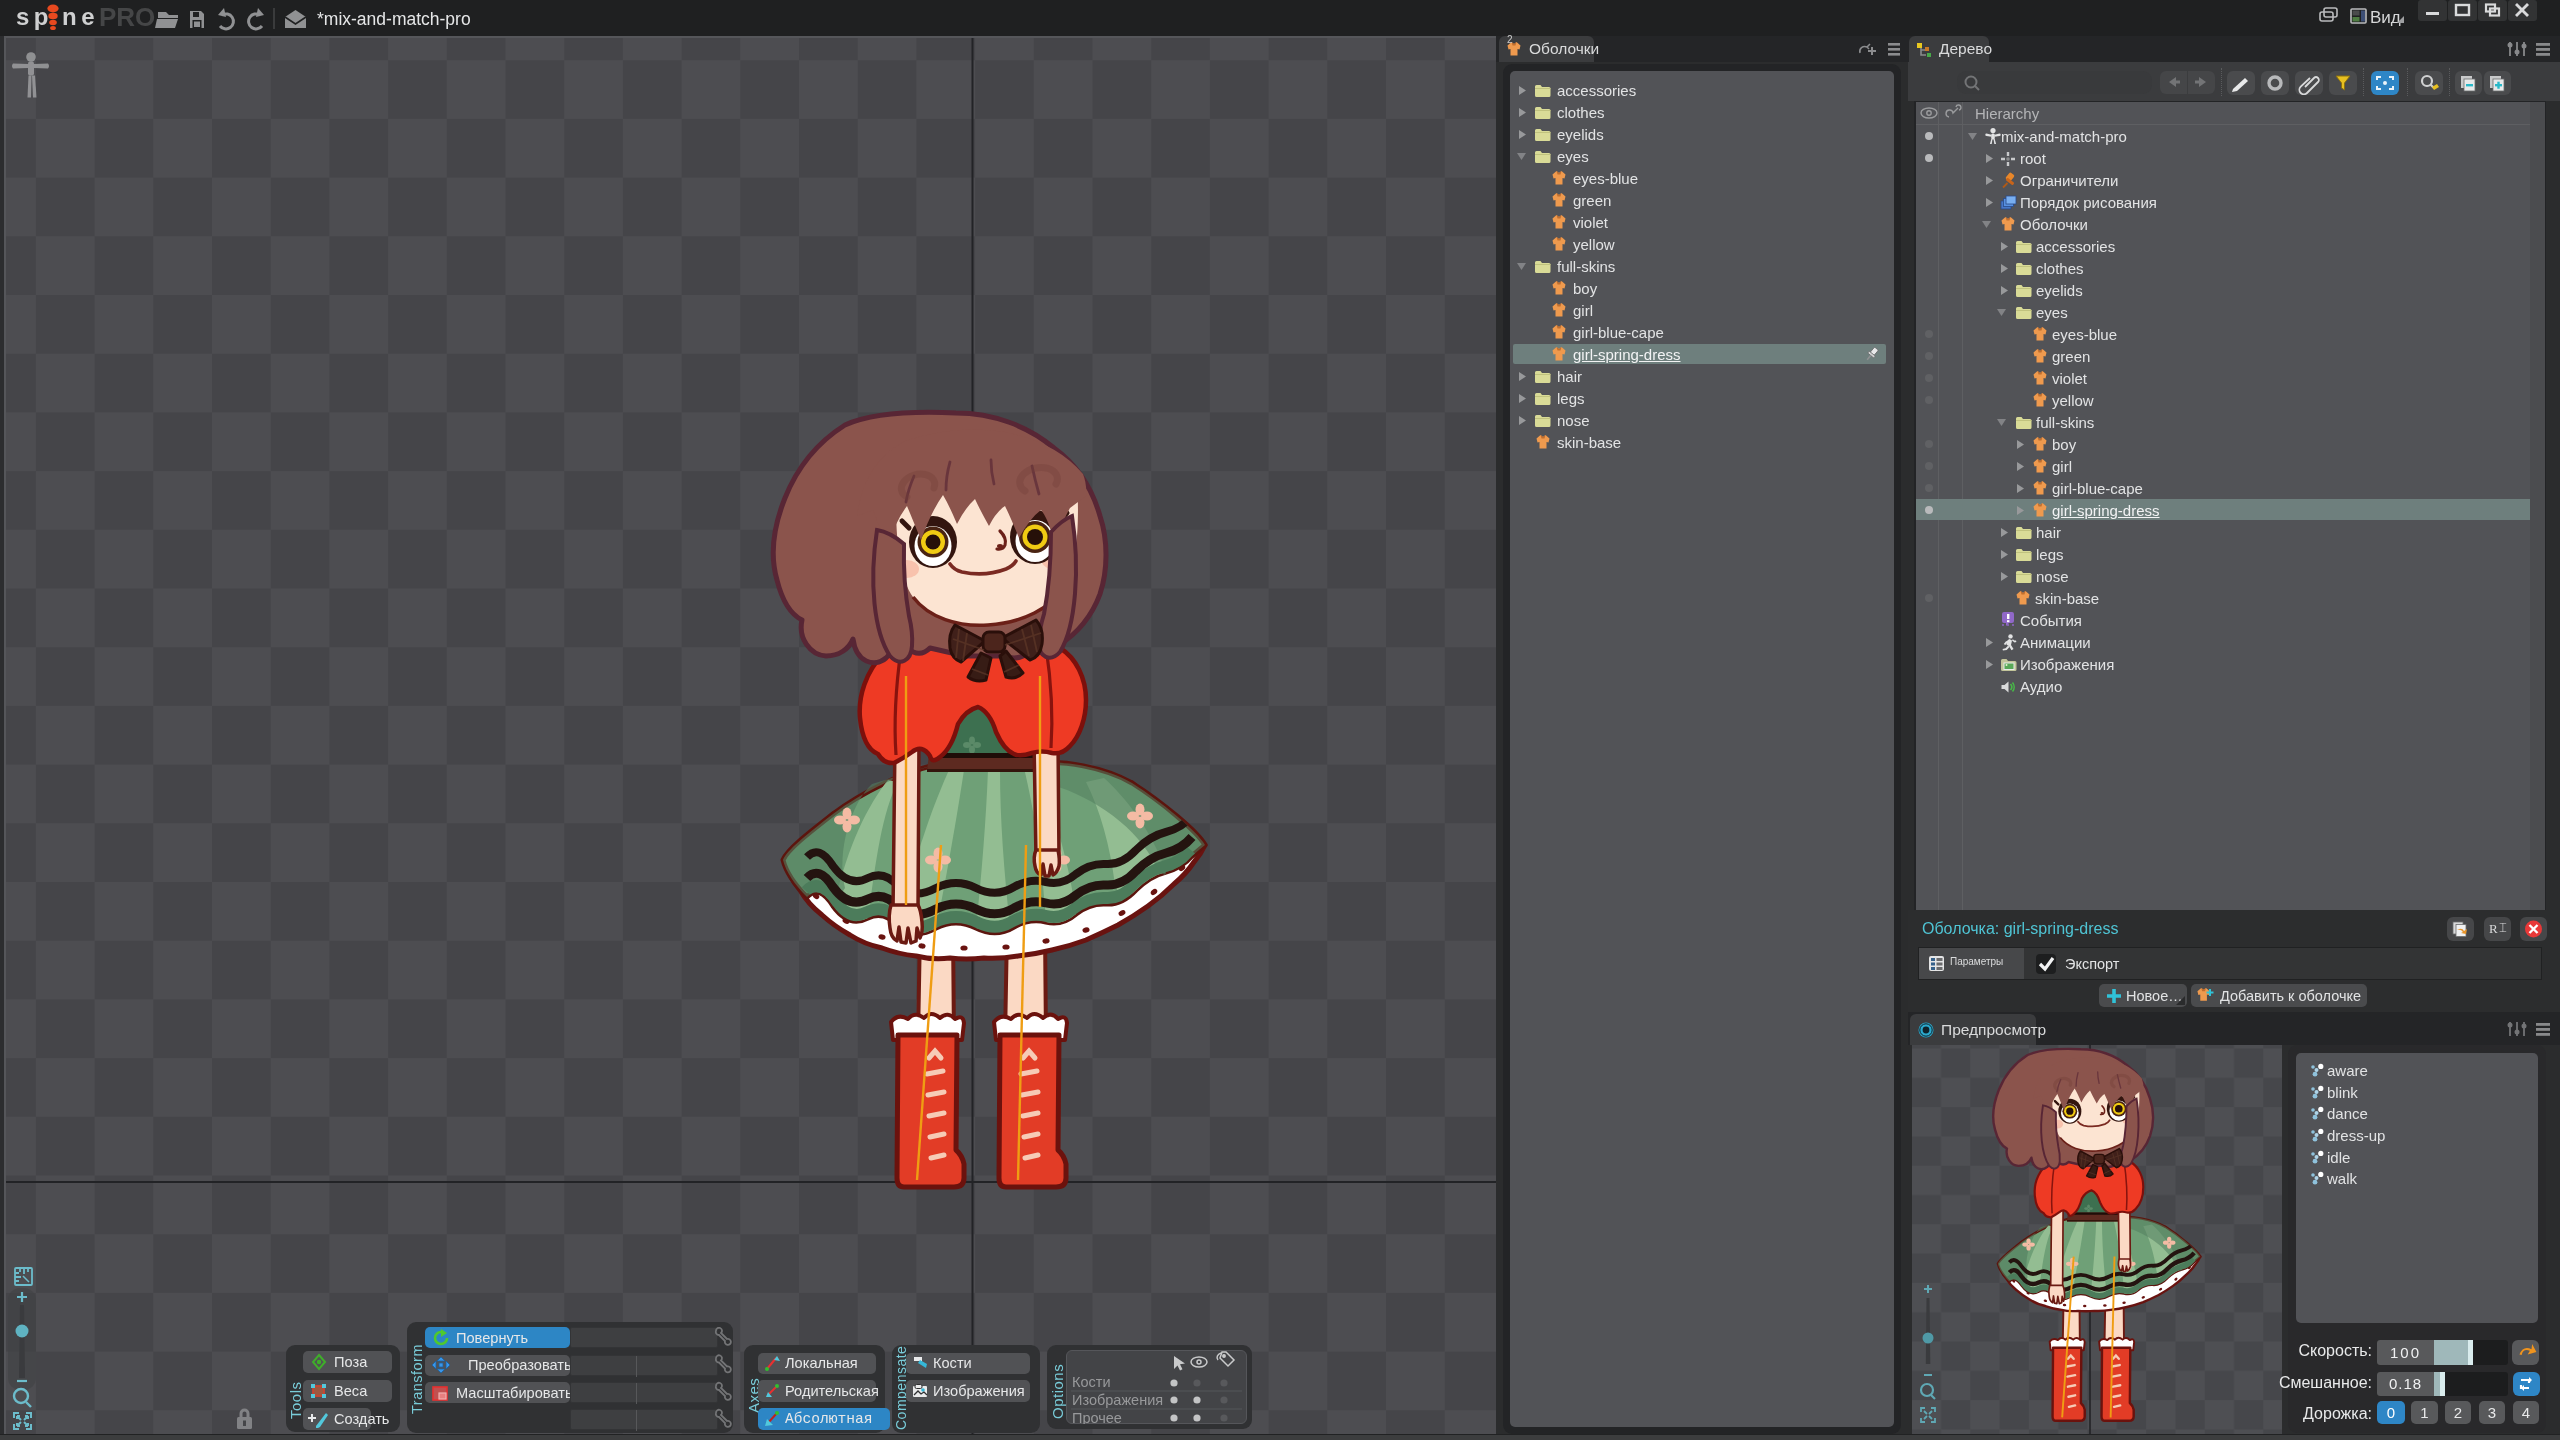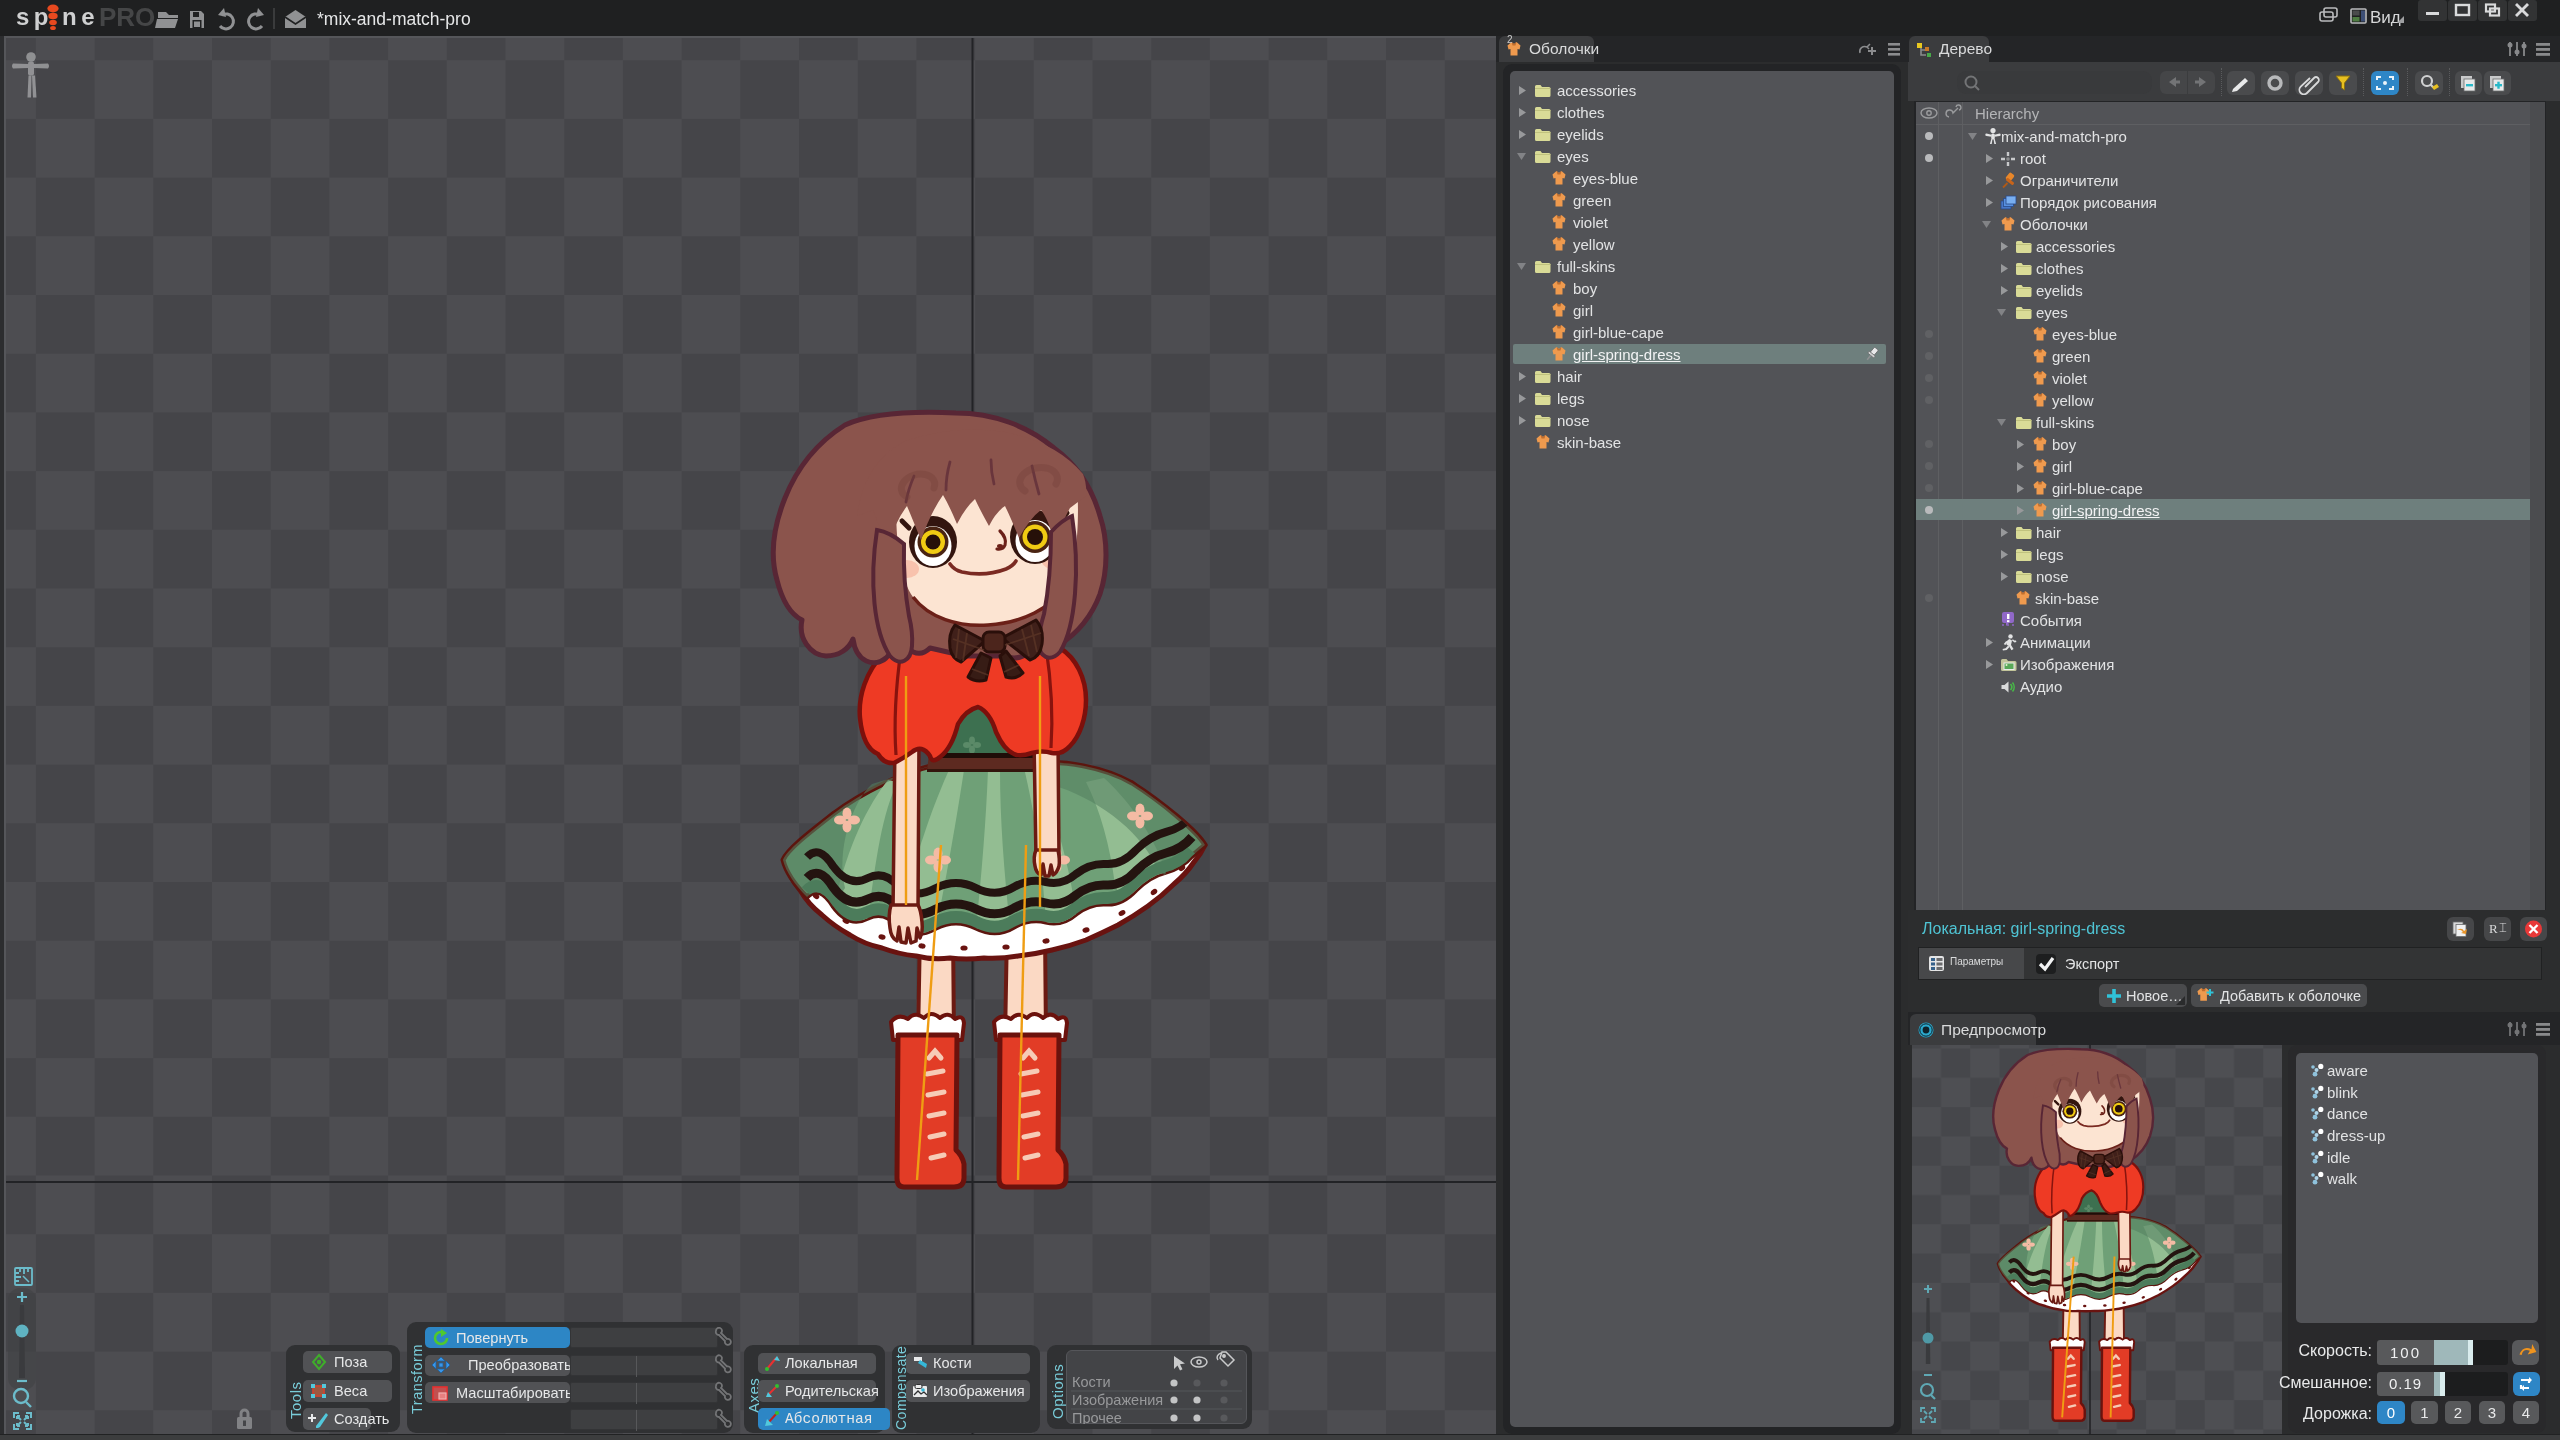--- a/index.html
+++ b/index.html
@@ -1183,21 +1183,21 @@
       <circle cx="21" cy="276" r="4"></circle>
       <circle cx="21" cy="298" r="4"></circle>
       <circle cx="21" cy="342" r="4"></circle>
       <circle cx="21" cy="364" r="4"></circle>
       <circle cx="21" cy="386" r="4"></circle>
       <circle cx="21" cy="496" r="4"></circle>
     </g>
   </svg>
   <div id="tree-bottom">
     <div style="position:absolute; left:0px; top:874px; width:652px; height:102px; background:#2c2d2e;"></div>
-    <div style="position:absolute; left:14px; top:884px; color:#4fc4d4; font-size:16px;">Локальная: girl-spring-dress</div>
+    <div style="position:absolute; left:14px; top:884px; color:#4fc4d4; font-size:16px;">Оболочка: girl-spring-dress</div>
     <div style="position:absolute; left:539px; top:881px; width:27px; height:24px; background:#464749; border-radius:6px;"><svg width="27" height="24">
           <rect x="6" y="5" width="10" height="12" fill="#d8d9da" stroke="#6a6b6d" stroke-width="0.8"></rect>
           <rect x="9" y="7.5" width="10" height="12" fill="#f0f1f2" stroke="#6a6b6d" stroke-width="0.8"></rect>
           <path d="M10 13 q5 -3 7 1 l3 -2 -1 5 -5 -1 2 -1 q-2 -3 -6 -2z" fill="#e8952a"></path>
         </svg></div>
     <div style="position:absolute; left:576px; top:881px; width:27px; height:24px; background:#464749; border-radius:6px; color:#d8d9da; font-size:13px; font-family:'Liberation Serif',serif;">
         <span style="position:absolute;left:5px;top:4px">R</span>
         <span style="position:absolute;left:15px;top:3px">⌶</span>
       </div>
     <div style="position:absolute; left:612px; top:881px; width:27px; height:24px; background:#464749; border-radius:6px;"><svg width="27" height="24">
@@ -1340,21 +1340,21 @@
       <div style="position:absolute; left:0; top:4px; width:57px; text-align:center; color:#f0f1f2; font-size:15px; letter-spacing:2px;">100</div>
     </div>
     <div style="position:absolute; left:604px; top:1304px; width:27px; height:25px; background:#58595b; border-radius:6px;"><svg width="27" height="25">
           <path d="M7 13 q6 -8 13 -2 l2 -5 l2 9 l-9 0 l3 -3 q-6 -4 -9 2 z" fill="#f0941e" transform="rotate(-15 13 12)"></path>
         </svg></div>
     <div style="position:absolute; left:360px; top:1338px; color:#e8e9ea; font-size:16px; width:104px; text-align:right;">Смешанное:</div>
     <div style="position:absolute; left:469px; top:1336px; width:131px; height:24px; background:#1c1d1e; border-radius:3px; overflow:hidden;">
       <div style="position:absolute; left:0; top:0; width:57px; height:24px; background:#58595b;"></div>
       <div style="position:absolute; left:57px; top:0; width:8px; height:24px; background:#9fb8ba;"></div>
       <div style="position:absolute; left:63px; top:0; width:5px; height:24px; background:#d9eced;"></div>
-      <div style="position:absolute; left:0; top:3px; width:57px; text-align:center; color:#f0f1f2; font-size:15px; letter-spacing:1px;">0.19</div>
+      <div style="position:absolute; left:0; top:3px; width:57px; text-align:center; color:#f0f1f2; font-size:15px; letter-spacing:1px;">0.18</div>
     </div>
     <div style="position:absolute; left:605px; top:1336px; width:27px; height:24px; background:#2e86c6; border-radius:6px;"><svg width="27" height="24">
           <g stroke="#fff" stroke-width="2.2" fill="none">
             <path d="M8 8 h8 v3 m0 5 h-8 v-3"></path>
             <path d="M16 5 l3 3 l-3 3 M11 13 l-3 3 l3 3" stroke-width="0" fill="#fff"></path>
           </g>
         </svg></div>
     <div style="position:absolute; left:379px; top:1369px; color:#e8e9ea; font-size:16px; width:85px; text-align:right;">Дорожка:</div>
     <div style="position:absolute; left:469px; top:1365px; width:28px; height:23px; background:#2e86c6; border-radius:5px; color:#fff; font-size:15px; text-align:center; line-height:23px;">0</div>
     <div style="position:absolute; left:503px; top:1365px; width:27px; height:23px; background:#58595b; border-radius:5px; color:#e8e9ea; font-size:15px; text-align:center; line-height:23px;">1</div>

